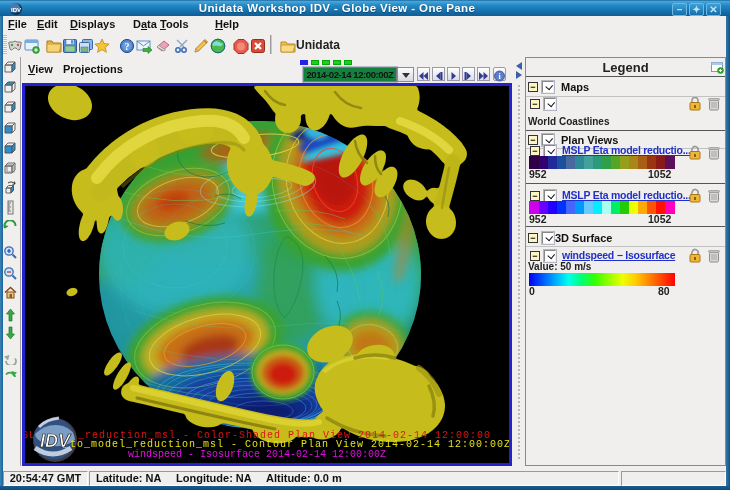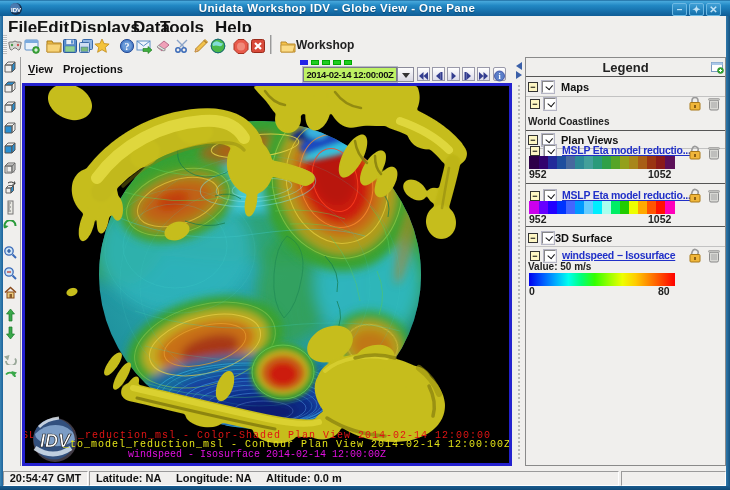--- a/index.html
+++ b/index.html
@@ -4,36 +4,36 @@
 *{box-sizing:border-box;}
 body{width:730px;height:490px;font-family:"Liberation Sans",sans-serif;overflow:hidden;}
 #win{position:absolute;left:0;top:0;width:730px;height:490px;background:#f0efed;overflow:hidden;}
 .abs{position:absolute;}
 
 #title{left:0;top:0;width:730px;height:16px;background:linear-gradient(#49aadd 0%,#2288c4 30%,#1a78b4 55%,#1468a2 80%,#0f5d96 100%);border-top:1px solid #2a7cb0;}
 #title .txt{left:0;top:1px;width:674px;text-align:center;color:#fff;font-weight:bold;font-size:11.5px;letter-spacing:0.4px;text-shadow:0 1px 1px #0a4a74;}
 .wbtn{top:2px;width:15px;height:13px;border-radius:2px;border:1px solid #6db9e4;background:linear-gradient(#3e9fd6,#1470ab);color:#bfe2f6;font-size:10px;font-weight:bold;text-align:center;line-height:11px;}
 
 #menubar{left:0;top:17px;width:730px;height:15px;background:#f0efed;}
-.menu{top:1px;font-size:17px;font-weight:bold;color:#111;}
+.menu{top:1px;font-size:11px;font-weight:bold;color:#111;}
 
 #toolbar{left:0;top:32px;width:730px;height:25px;background:#f0efed;}
 .grip{top:3px;width:4px;height:19px;background:repeating-linear-gradient(#bdbdbd 0 1px,#f6f6f6 1px 2px);}
 .ticon{top:6px;width:16px;height:16px;}
 #wslabel{left:296px;top:6px;font-size:12px;font-weight:bold;color:#222;}
 
 #lbar{left:0;top:57px;width:21px;height:409px;background:#f0efed;border-right:1px solid #9f9f9f;}
 .licon{left:3px;width:15px;height:15px;}
 
 #viewrow{left:22px;top:57px;width:490px;height:26px;background:#f0efed;}
 #viewrow .m{top:6px;font-size:11px;font-weight:bold;color:#111;}
 #view3d{left:22px;top:83px;width:490px;height:383px;background:#000;border:3px solid #2421cf;}
 
 .sq{top:3px;width:8px;height:5px;}
-#timefield{left:281px;top:10px;width:94px;height:15px;background:#bef264;border:1px solid #7a7a8a;outline:1px solid #b8b8c8;font-size:9.5px;font-weight:bold;color:#111;text-align:center;line-height:14px;letter-spacing:-0.4px;}
+#timefield{left:281px;top:10px;width:94px;height:15px;background:#15803d;border:1px solid #7a7a8a;outline:1px solid #b8b8c8;font-size:9.5px;font-weight:bold;color:#111;text-align:center;line-height:14px;letter-spacing:-0.4px;}
 #timedrop{left:375px;top:10px;width:17px;height:15px;background:linear-gradient(#fdfdfd,#d8d7e2);border:1px solid #8a8a9a;}
 #timedrop:after{content:"";position:absolute;left:4px;top:5px;border-left:4px solid transparent;border-right:4px solid transparent;border-top:5px solid #333;}
 .pbtn{top:10px;width:13px;height:14px;background:linear-gradient(#ffffff,#dcdcea);border:1px solid #9a9aaa;color:#37418f;}
 
 #split{left:513px;top:57px;width:12px;height:409px;background:#f0efed;}
 
 #legend{left:525px;top:57px;width:201px;height:409px;background:#f0efed;border:1px solid #8a8a8a;border-left:1px solid #8a8a8a;}
 #legend .hdr{left:0;top:2px;width:199px;text-align:center;font-size:13px;font-weight:bold;color:#222;}
 .sep{left:0;width:199px;height:1px;background:#555;}
 .mbox{width:10px;height:10px;background:#fdf6c3;border:1px solid #333;color:#000;font-size:9px;line-height:8px;text-align:center;font-weight:bold;}
@@ -142,21 +142,21 @@
       </svg>
     <svg class="abs ticon" style="left:250px" viewBox="0 0 16 16">
         <rect x="1.5" y="1.5" width="13" height="13" rx="2" fill="#d84a3a" stroke="#992a1a"></rect>
         <path d="M5 5l6 6M11 5l-6 6" stroke="#fff" stroke-width="2.2"></path>
       </svg>
     <div class="abs" style="left:270px;top:3px;width:2px;height:19px;background:#c8c8c8;border-left:1px solid #9a9a9a;"></div>
     <svg class="abs ticon" style="left:280px" viewBox="0 0 16 16">
         <path d="M1 4h5l1.5 2H15v8H1z" fill="#f5c24a" stroke="#b8882a"></path>
         <path d="M1 7h14l-2 7H1z" fill="#fbdb85" stroke="#c89a3a"></path>
       </svg>
-    <div class="abs" id="wslabel">Workshop</div>
+    <div class="abs" id="wslabel">Unidata</div>
   </div>
 
   <div id="lbar" class="abs">
     <svg class="abs licon" style="top:2px" viewBox="0 0 15 15">
         <path d="M2 6l3-3h7l-3 3zM2 6h7v7H2z" fill="none" stroke="#666"></path>
         <path d="M9 6l3-3v7l-3 3z" fill="#2a8fd0" stroke="#555"></path>
       </svg>
     <svg class="abs licon" style="top:22px" viewBox="0 0 15 15">
         <path d="M2 6h7v7H2zM9 6l3-3v7l-3 3z" fill="none" stroke="#666"></path>
         <path d="M2 6l3-3h7l-3 3z" fill="#2a8fd0" stroke="#555"></path>

